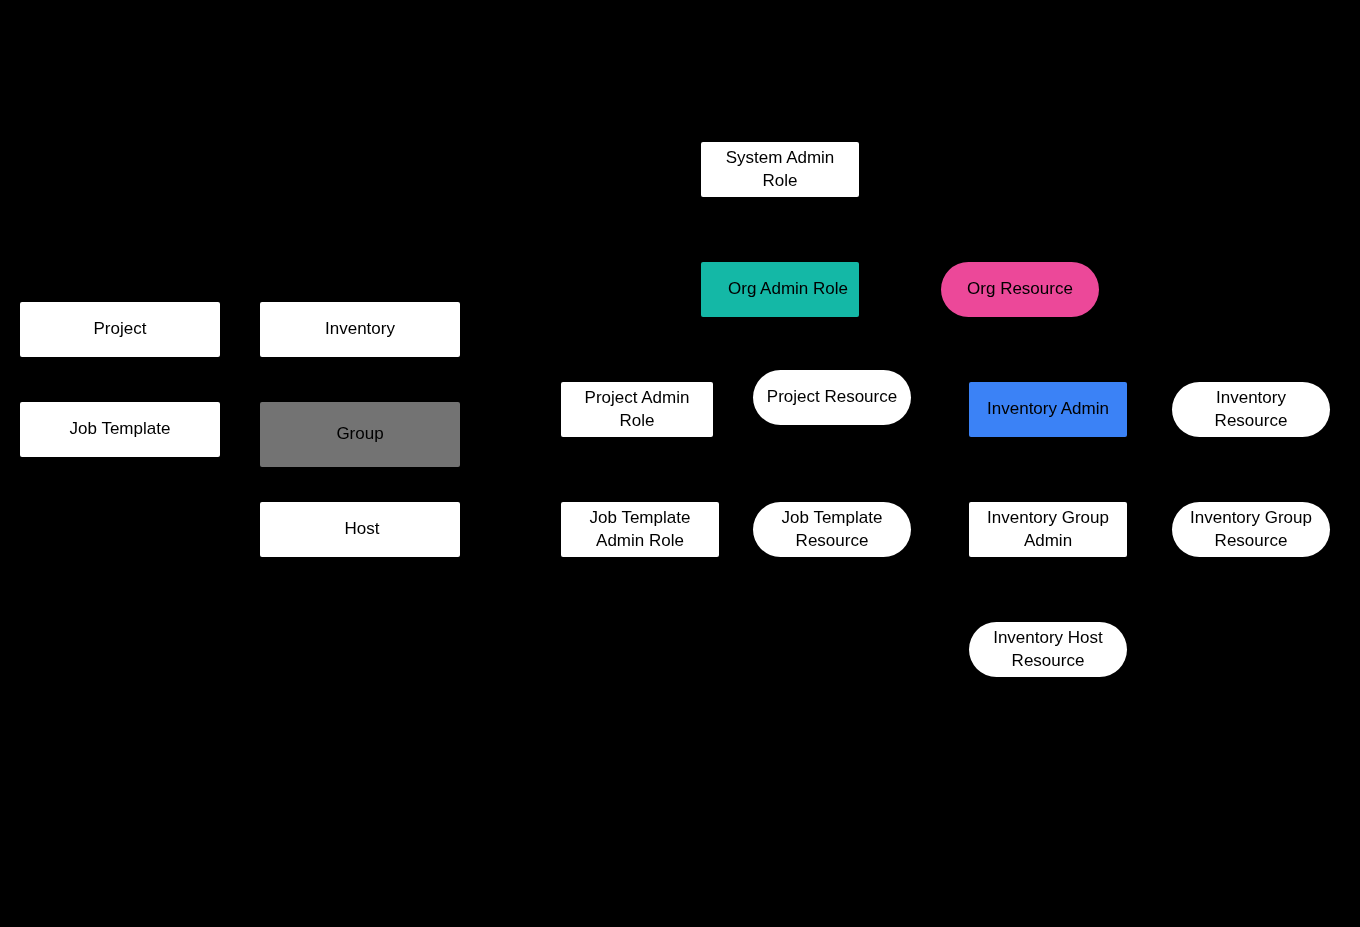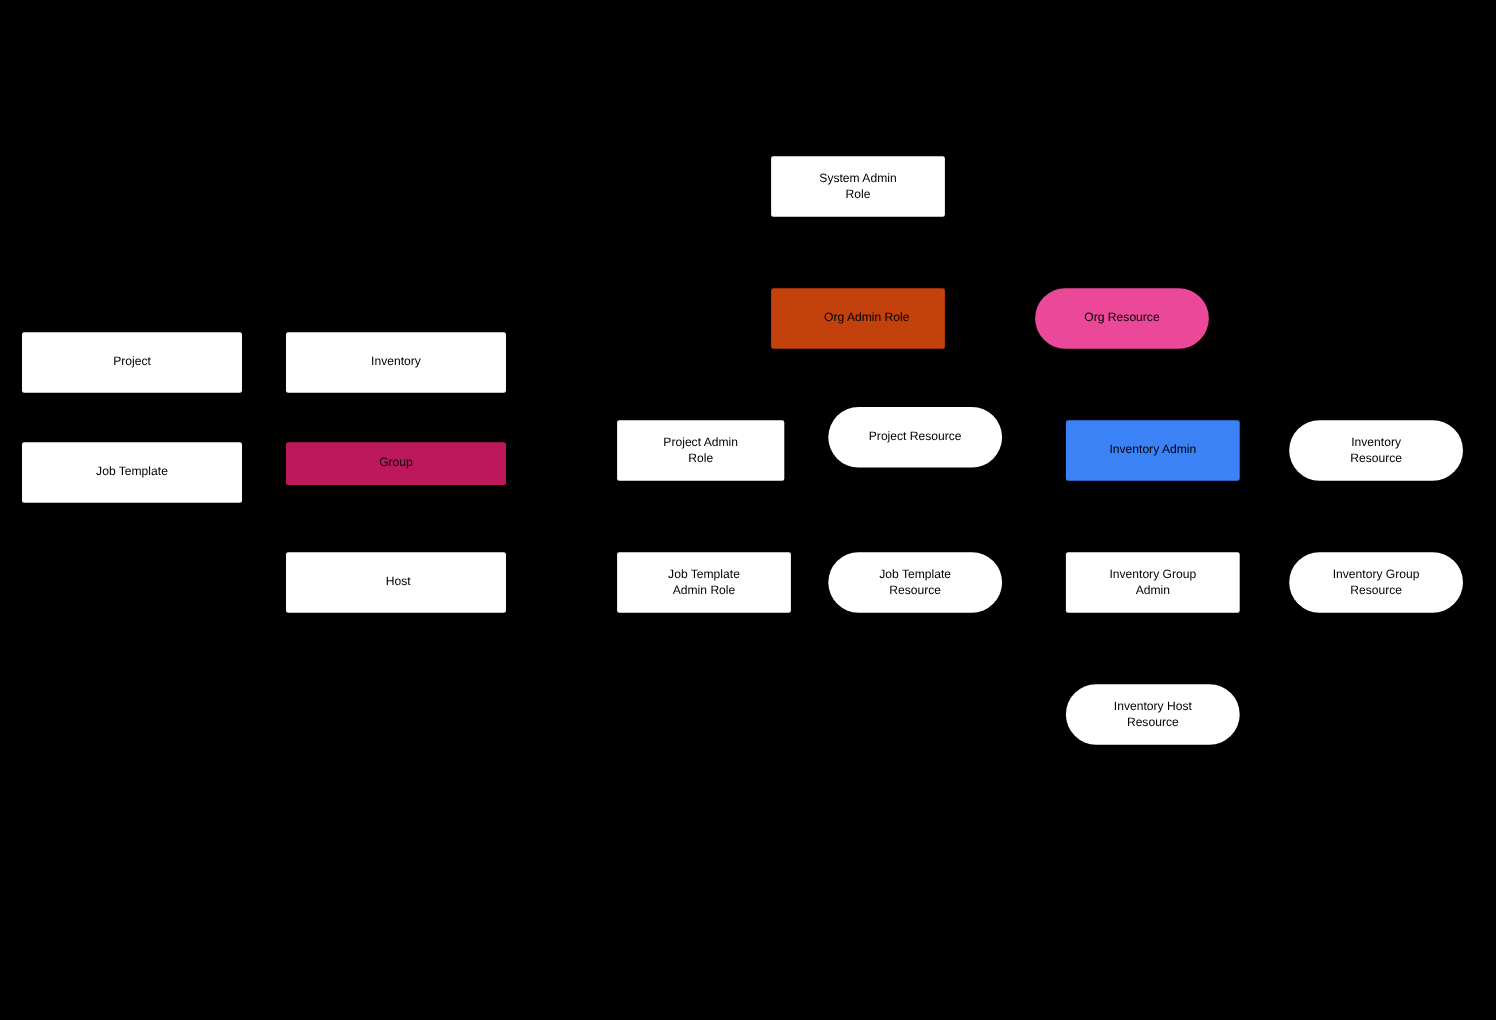--- a/index.html
+++ b/index.html
@@ -16,45 +16,45 @@
     font-family: "Liberation Sans", sans-serif;
   }
   .node {
     position: absolute;
     background: #ffffff;
     color: #000000;
     display: flex;
     align-items: center;
     justify-content: center;
     text-align: center;
-    font-size: 11px;
+    font-size: 17px;
     line-height: 1.3;
     box-sizing: border-box;
     padding: 4px 8px;
     white-space: pre-line;
   }
   .rect {
     border-radius: 2px;
   }
   .round {
     border-radius: 999px;
   }
 </style>
 </head>
 <body>
 
 <div id="canvas" style="background: rgb(0, 0, 0);">
     <div class="node rect" style="left: 20px; top: 302px; width: 200px; height: 55px; background: rgb(255, 255, 255); color: rgb(0, 0, 0);">Project</div>
     <div class="node rect" style="left: 260px; top: 302px; width: 200px; height: 55px; background: rgb(255, 255, 255); color: rgb(0, 0, 0);">Inventory</div>
     <div class="node rect" style="left: 20px; top: 402px; width: 200px; height: 55px; background: rgb(255, 255, 255); color: rgb(0, 0, 0);">Job Template</div>
-    <div class="node rect" style="left: 260px; top: 402px; width: 200px; height: 39px; background: #be185d; color: rgb(0, 0, 0);">Group</div>
+    <div class="node rect" style="left: 260px; top: 402px; width: 200px; height: 65px; background: #737373; color: rgb(0, 0, 0);">Group</div>
     <div class="node rect" style="left: 260px; top: 502px; width: 200px; height: 55px; background: rgb(255, 255, 255); color: rgb(0, 0, 0); padding-left: 12px;">Host</div>
     <div class="node rect" style="left: 701px; top: 142px; width: 158px; height: 55px; background: rgb(255, 255, 255); color: rgb(0, 0, 0);">System Admin
 Role</div>
-    <div class="node rect" style="left: 701px; top: 262px; width: 158px; height: 55px; background: #c2410c; color: rgb(0, 0, 0); padding-left: 24px;">Org Admin Role</div>
+    <div class="node rect" style="left: 701px; top: 262px; width: 158px; height: 55px; background: #14b8a6; color: rgb(0, 0, 0); padding-left: 24px;">Org Admin Role</div>
     <div class="node round" style="left: 941px; top: 262px; width: 158px; height: 55px; background: #ec4899; color: rgb(0, 0, 0);">Org Resource</div>
     <div class="node rect" style="left: 561px; top: 382px; width: 152px; height: 55px; background: rgb(255, 255, 255); color: rgb(0, 0, 0);">Project Admin
 Role</div>
     <div class="node round" style="left: 753px; top: 370px; width: 158px; height: 55px; background: rgb(255, 255, 255); color: rgb(0, 0, 0);">Project Resource</div>
     <div class="node rect" style="left: 969px; top: 382px; width: 158px; height: 55px; background: #3b82f6; color: rgb(0, 0, 0);">Inventory Admin</div>
     <div class="node round" style="left: 1172px; top: 382px; width: 158px; height: 55px; background: rgb(255, 255, 255); color: rgb(0, 0, 0);">Inventory
 Resource</div>
     <div class="node rect" style="left: 561px; top: 502px; width: 158px; height: 55px; background: rgb(255, 255, 255); color: rgb(0, 0, 0);">Job Template
 Admin Role</div>
     <div class="node round" style="left: 753px; top: 502px; width: 158px; height: 55px; background: rgb(255, 255, 255); color: rgb(0, 0, 0);">Job Template

